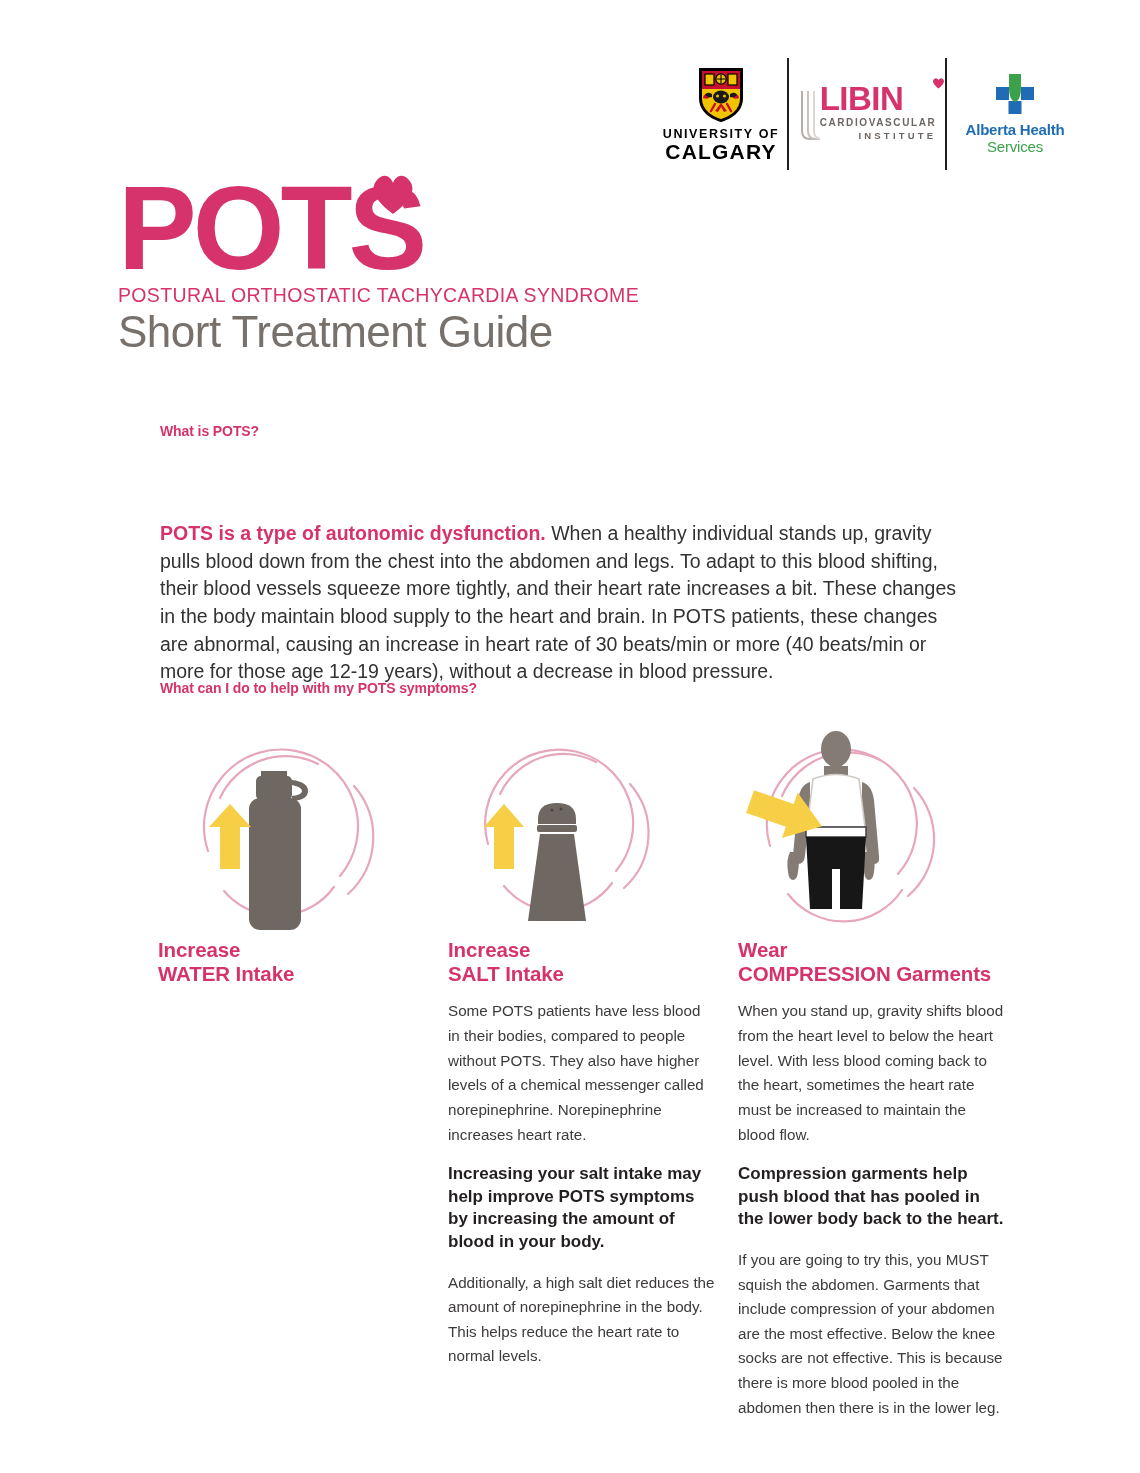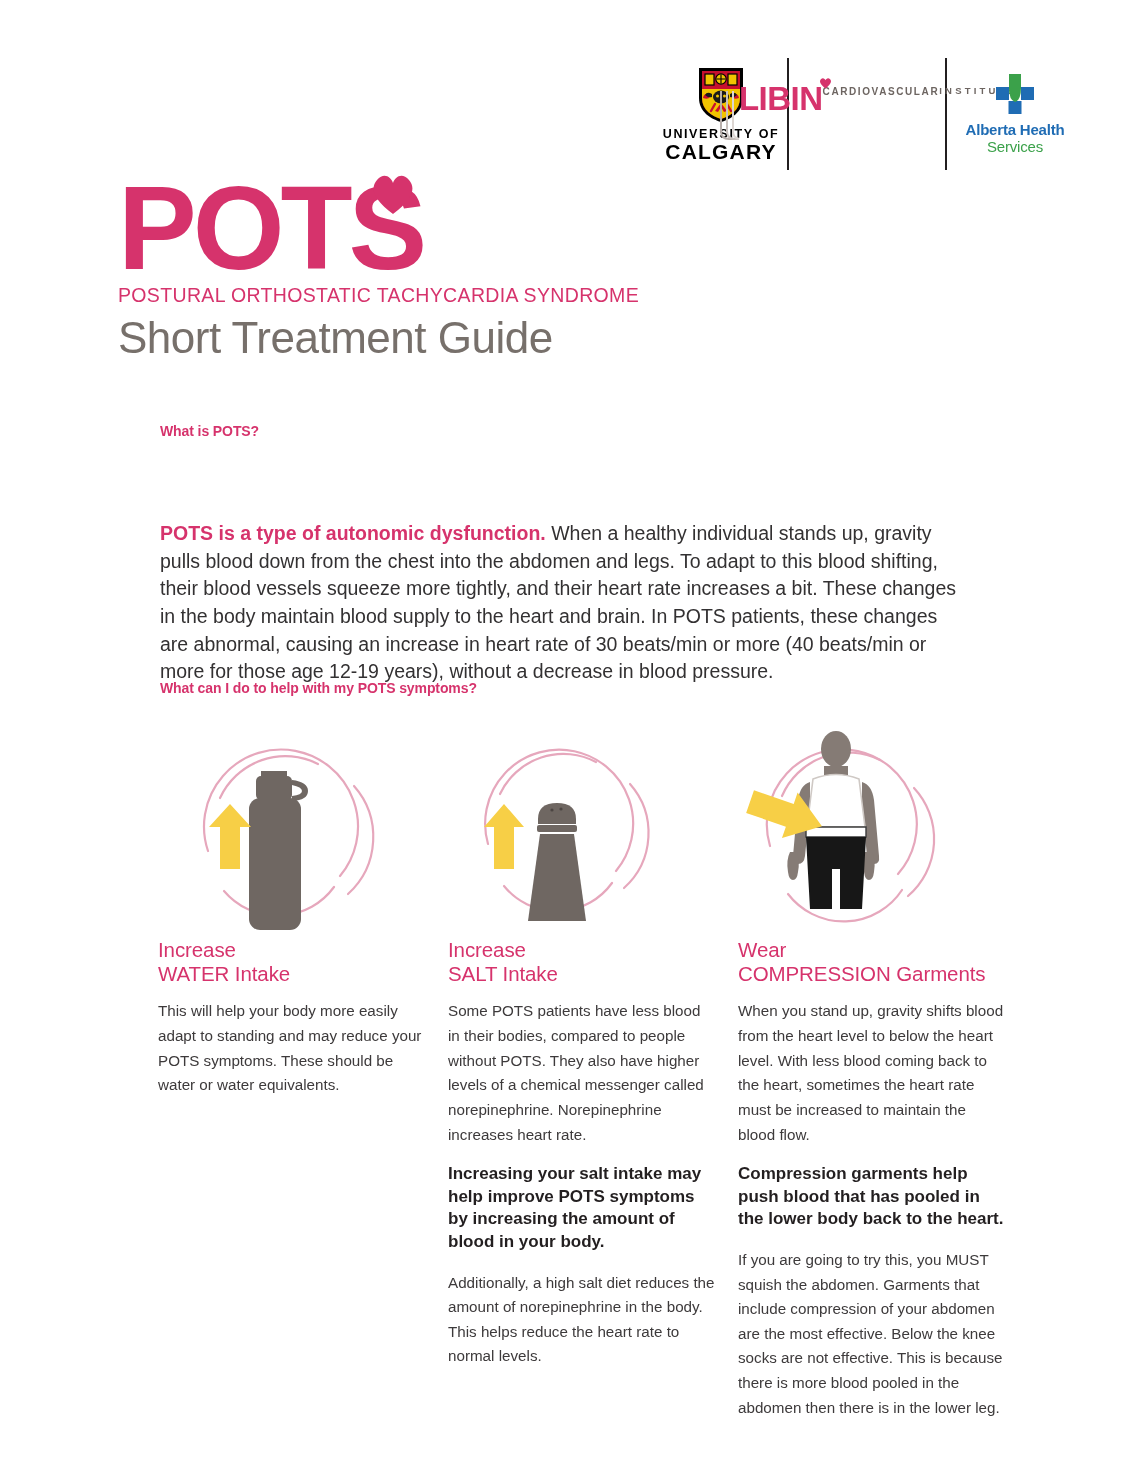--- a/index.html
+++ b/index.html
@@ -52,21 +52,21 @@
     line-height: 1.0;
     color: #000;
     font-weight: bold;
     letter-spacing: 0.5px;
   }
   .uofc-l1 { font-size: 12.5px; letter-spacing: 1.6px; }
   .uofc-l2 { font-size: 21px; letter-spacing: 1.2px; }
 
   .libin-inner { display: flex; align-items: flex-start; }
   .libin-brackets { width: 22px; height: 58px; margin-top: 4px; }
-  .libin-txt { display: flex; }
+  .libin-txt { display: flex; flex-direction: column; }
   .libin-word {
     font-size: 33px;
     font-weight: bold;
     color: #d6336c;
     letter-spacing: -0.5px;
     line-height: 0.95;
     position: relative;
     display: inline-block;
   }
   .libin-heart {
@@ -110,21 +110,20 @@
   .pots-sub {
     color: #d6336c;
     font-size: 19.5px;
     letter-spacing: 0.35px;
     margin-top: 5px;
     font-weight: 500;
   }
   .pots-guide {
     color: #77706b;
     font-size: 44px;
-    margin-top: 6px;
     letter-spacing: -0.5px;
     font-weight: 400;
   }
 
   
   .h2 {
     color: #d6336c;
     font-size: 14px;
     font-weight: bold;
     letter-spacing: -0.1px;
@@ -151,21 +150,21 @@
 
   .icon-zone {
     height: 208px;
     position: relative;
   }
   .icon-zone svg { position: absolute; left: 0; top: 0; }
 
   .col-head {
     color: #d6336c;
     font-size: 20.5px;
-    font-weight: normal;
+    font-weight: bold;
     line-height: 1.18;
     margin-top: 4px;
     letter-spacing: -0.1px;
   }
   .col-head .l2 { display: block; }
 
   .p-bold {
     font-weight: bold;
     font-size: 17.5px;
     line-height: 1.33;
@@ -278,21 +277,20 @@
             <path d="M134 54 q16 2 16 11 q0 9 -16 10 v-5 q10 -1 10 -5 q0 -4 -10 -6 Z"></path>
             <rect x="91" y="72" width="52" height="132" rx="11"></rect>
           </g>
           <path d="M51 101 l21 -23 l21 23 h-11 v42 h-20 v-42 Z" fill="#f7cf46"></path>
         </svg>
       </div>
       <div class="col-head">
         <span>Increase</span>
         <span class="l2">WATER Intake</span>
       </div>
-      <p class="p-norm">This will help your body more easily adapt to standing and may reduce your POTS symptoms. These should be water or water equivalents.</p>
     </div>
 
     <div class="col col-2">
       <div class="icon-zone">
         <svg width="268" height="208" viewBox="0 0 268 208">
           <g fill="none" stroke="#e6a7bc" stroke-width="2.2" stroke-linecap="round">
             <path d="M40 118 A74 74 0 1 1 168 145"></path>
             <path d="M182 58 A74 74 0 0 1 176 162"></path>
             <path d="M52 68 A70 70 0 0 1 148 36"></path>
             <path d="M56 160 A68 68 0 0 0 164 157"></path>

